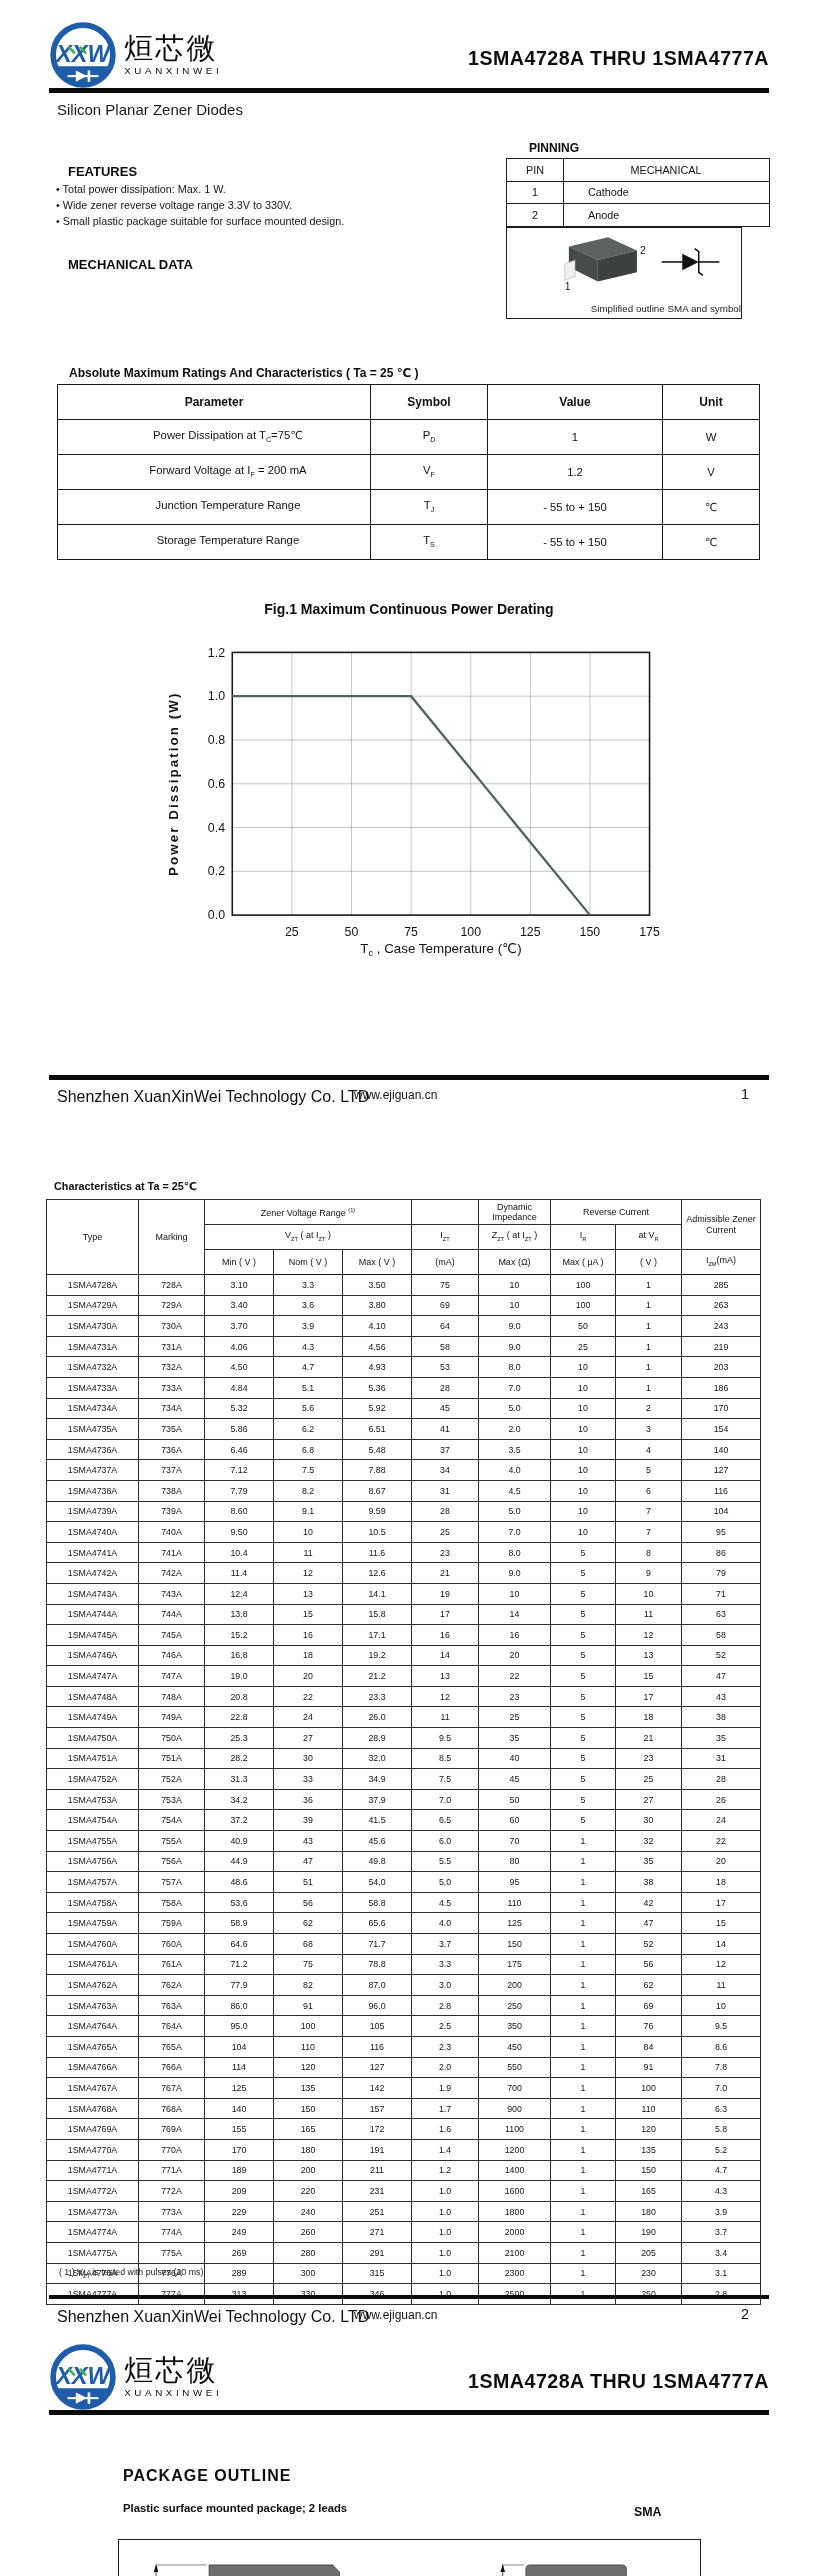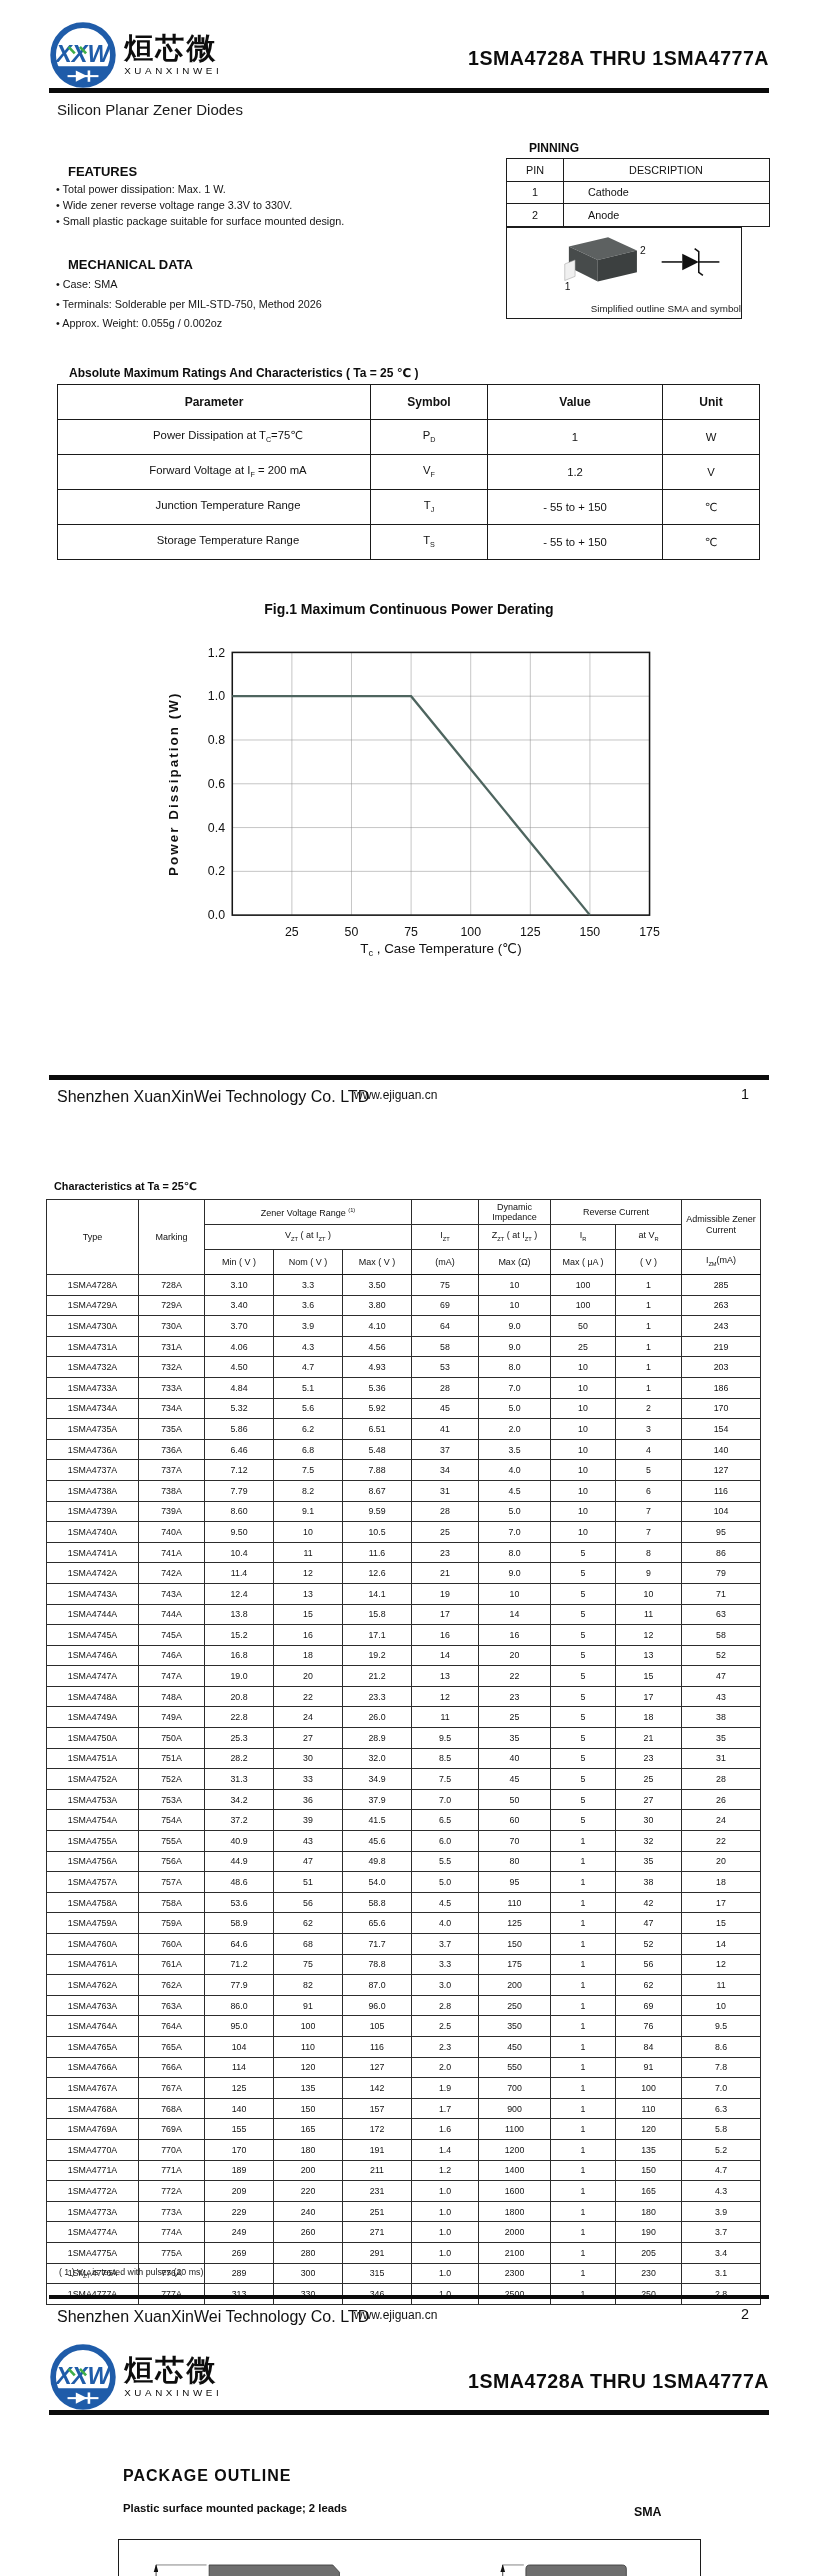--- a/index.html
+++ b/index.html
@@ -5,21 +5,21 @@
   html,body{margin:0;padding:0;background:#e8e8e8;}
   .sheet{position:relative;width:818px;height:3470px;background:#ffffff;margin:0 auto;
          font-family:"Liberation Sans","DejaVu Sans",sans-serif;color:#111;overflow:hidden;}
   .abs{position:absolute;}
   .rule{position:absolute;background:#0b0b0b;height:4.6px;}
   .doc-title{position:absolute;font-size:19.6px;font-weight:600;letter-spacing:0.5px;color:#0d0d0d;}
   .subtitle{position:absolute;font-size:15px;color:#1a1a1a;}
   .sec-h{position:absolute;font-size:13px;font-weight:bold;color:#0d0d0d;margin-left:12px;}
   .bullets{position:absolute;font-size:10.8px;line-height:16px;color:#151515;}
   .logo{position:absolute;display:flex;align-items:center;gap:7.2px;}
-  .logo-cn{font-size:29px;font-weight:700;color:#0d0d0d;line-height:29px;letter-spacing:2.1px;}
+  .logo-cn{font-size:29px;font-weight:400;color:#0d0d0d;line-height:29px;letter-spacing:2.1px;}
   .logo-en{font-size:9.8px;letter-spacing:3.6px;color:#0d0d0d;margin-top:2.1px;}
   table{border-collapse:collapse;}
   
   .pin-t{position:absolute;table-layout:fixed;border:1px solid #1c1c1c;border-top:1.5px solid #0d0d0d;border-bottom:1.5px solid #0d0d0d;}
   .pin-t td{border:1px solid #1c1c1c;height:19.6px;font-size:10.8px;text-align:center;}
   .pin-t td.d{text-align:left;padding-left:24px;}
   .pin-t tr.h td.d{text-align:center;padding-left:0;}
   
   .obox{position:absolute;border:1px solid #1c1c1c;background:#fff;}
   .obox .cap{position:absolute;left:0;right:0;bottom:4.1px;text-align:right;font-size:9.8px;color:#1a1a1a;}
@@ -79,21 +79,21 @@
 
   <div class="sec-h" style="left:517px;top:141px;font-size:12px;">PINNING</div>
   <table class="pin-t" style="left:506px;top:158px;width:264px;">
     <colgroup>
         <col style="width:57px">
         <col>
       </colgroup>
     <tbody>
         <tr class="h">
       <td>PIN</td>
-      <td class="d">DESCRIPTION</td>
+      <td class="d">MECHANICAL</td>
     </tr>
     <tr>
       <td>1</td>
       <td class="d">Cathode</td>
     </tr>
     <tr>
       <td>2</td>
       <td class="d">Anode</td>
     </tr>
   </tbody>
@@ -118,25 +118,20 @@
         <line x1="300" y1="62" x2="340" y2="62" stroke="#111" stroke-width="3"></line>
         <polygon points="340,46 340,78 372,62" fill="#111"></polygon>
         <polyline points="364,36 372,42 372,82 380,88" fill="none" stroke="#111" stroke-width="3"></polyline>
         <line x1="372" y1="62" x2="412" y2="62" stroke="#111" stroke-width="3"></line>
       </g>
     </svg>
     <div class="cap">Simplified outline SMA and symbol</div>
   </div>
 
   <div class="sec-h" style="left:56px;top:257px;">MECHANICAL DATA</div>
-  <div class="bullets" style="left:56px;top:275px;width:433px;line-height:19.6px;">
-    <div>• Case: SMA</div>
-    <div>• Terminals: Solderable per MIL-STD-750, Method 2026</div>
-    <div>• Approx. Weight: 0.055g / 0.002oz</div>
-  </div>
 
   <div class="sec-h" style="left:57px;top:366px;font-size:12px;">Absolute Maximum Ratings And Characteristics  ( Ta = 25 ℃ )</div>
   <table class="rat-t" style="left:57px;top:384px;width:703px;">
     <colgroup>
         <col style="width:313px">
         <col style="width:117px">
         <col style="width:175px">
         <col>
       </colgroup>
     <tbody>

